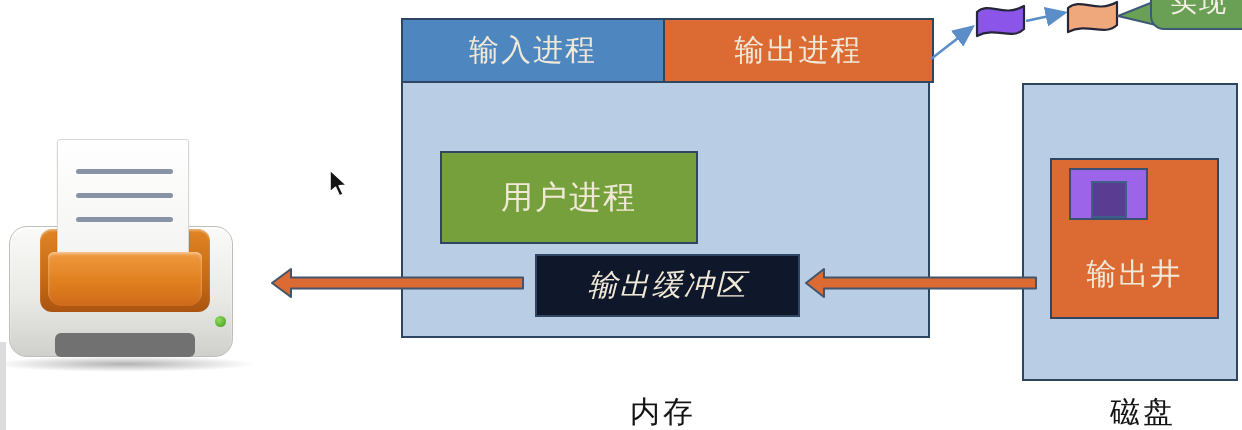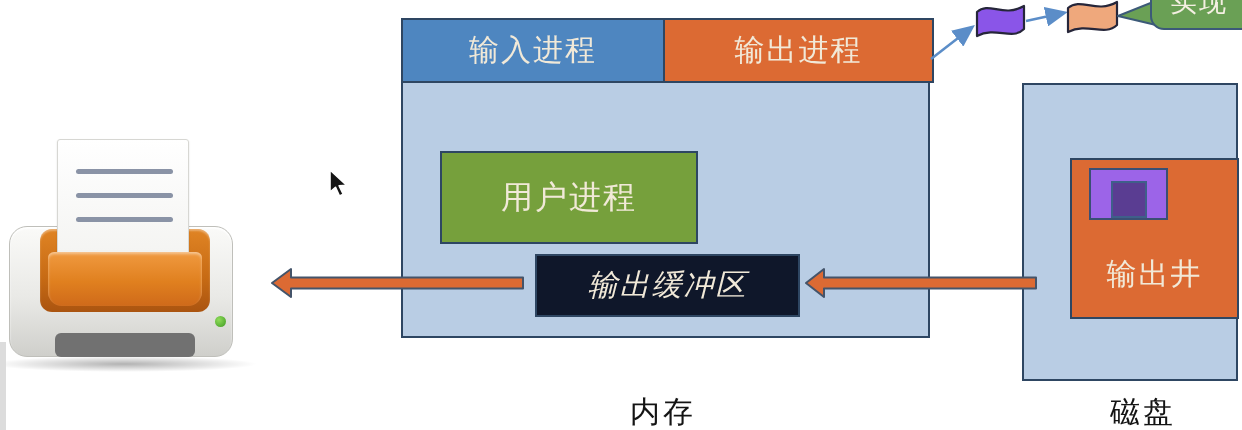--- a/index.html
+++ b/index.html
@@ -30,21 +30,21 @@
 
   .inner-box {
     position:absolute; display:flex; align-items:center; justify-content:center;
     color:#f1e9d8; border:2px solid #2e4662; letter-spacing:2px;
   }
   #user-process-box   { left:37px;  top:102px; width:258px; height:93px; background:#76a03c; font-size:32px;margin-top:29px; }
   #output-buffer-box  { left:132px; top:234px; width:265px; height:63px; background:#0f172a; font-size:30px;font-style:italic; }
 
   #output-well-box {
     left:26px; top:73px; width:169px; height:161px; background:#dc6a33;
-    flex-direction:column; justify-content:flex-end; padding-bottom:22px; font-size:30px;margin-left:20px;
+    flex-direction:column; justify-content:flex-end; padding-bottom:22px; font-size:30px;
   }
   #well-slot-outer {
     position:absolute; left:17px; top:8px; width:79px; height:52px;
     background:#9c64e8; border:2px solid #3a4f74;
   }
   #well-slot-inner {
     position:absolute; left:20px; top:11px; width:36px; height:37px;
     background:#5a3d92; border:2px solid #3f5f8a;
   }
 

